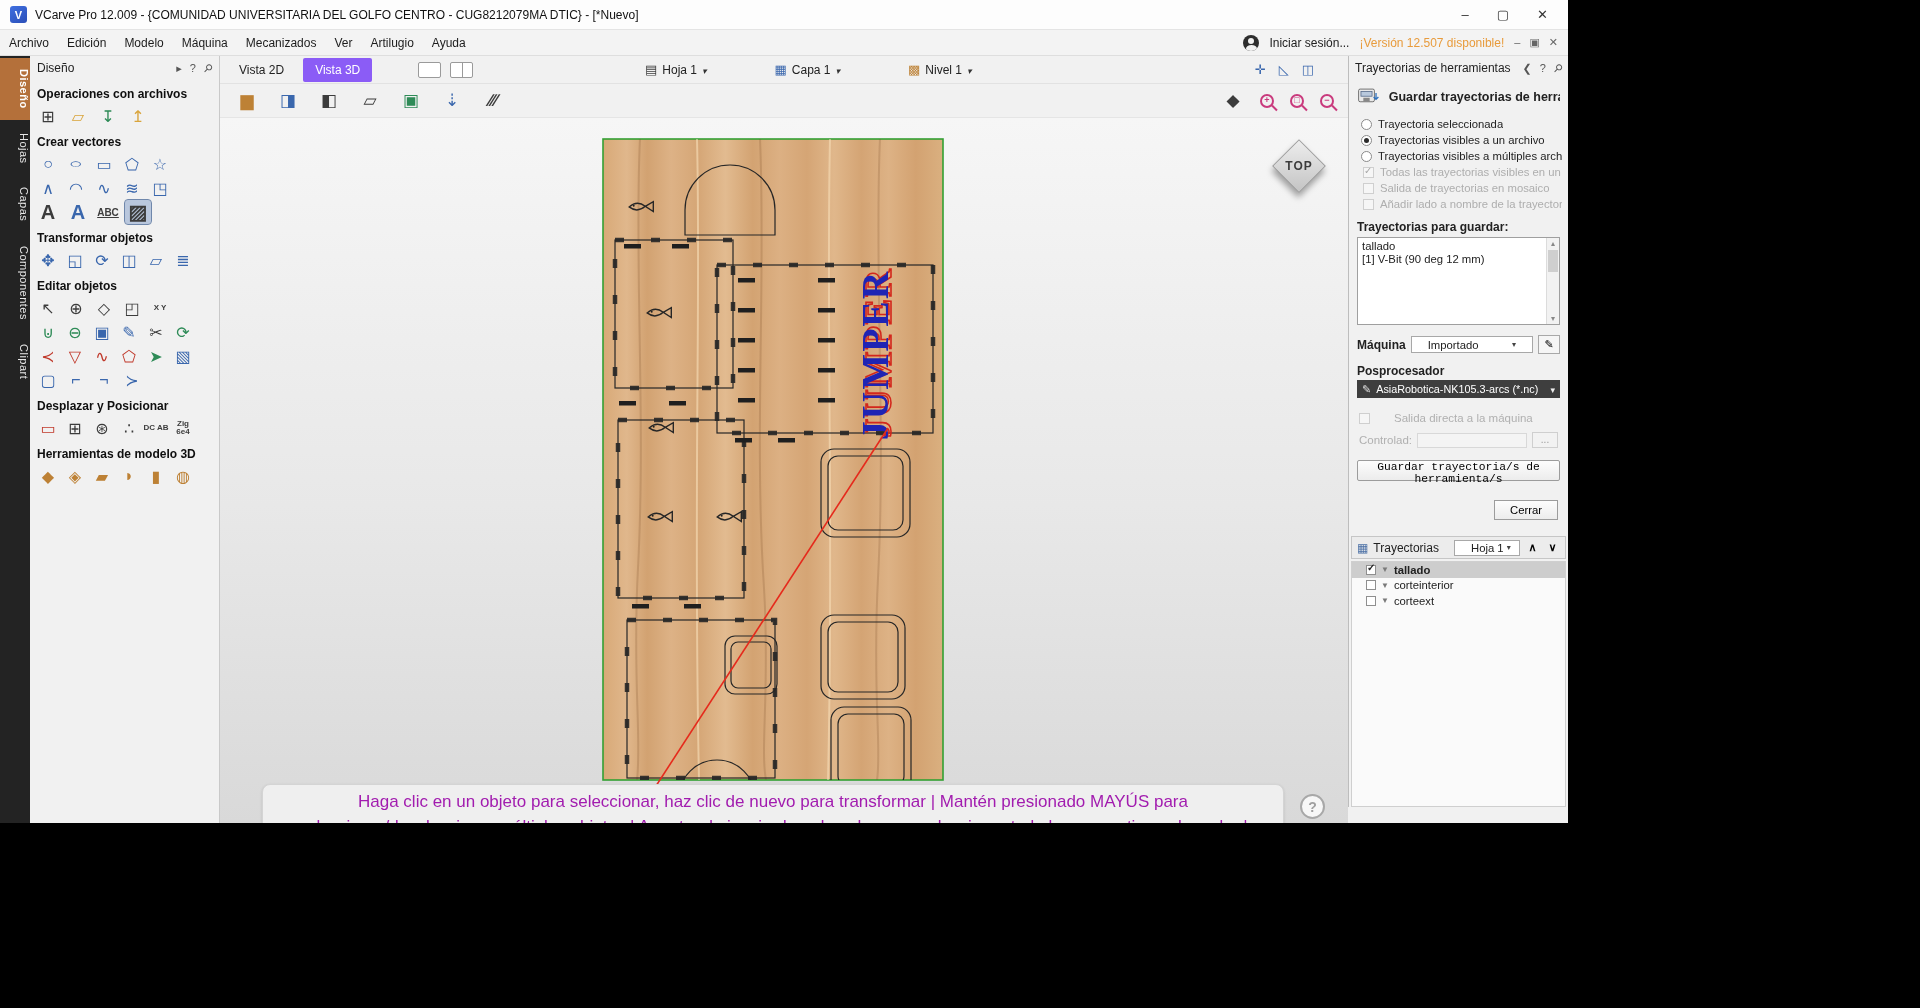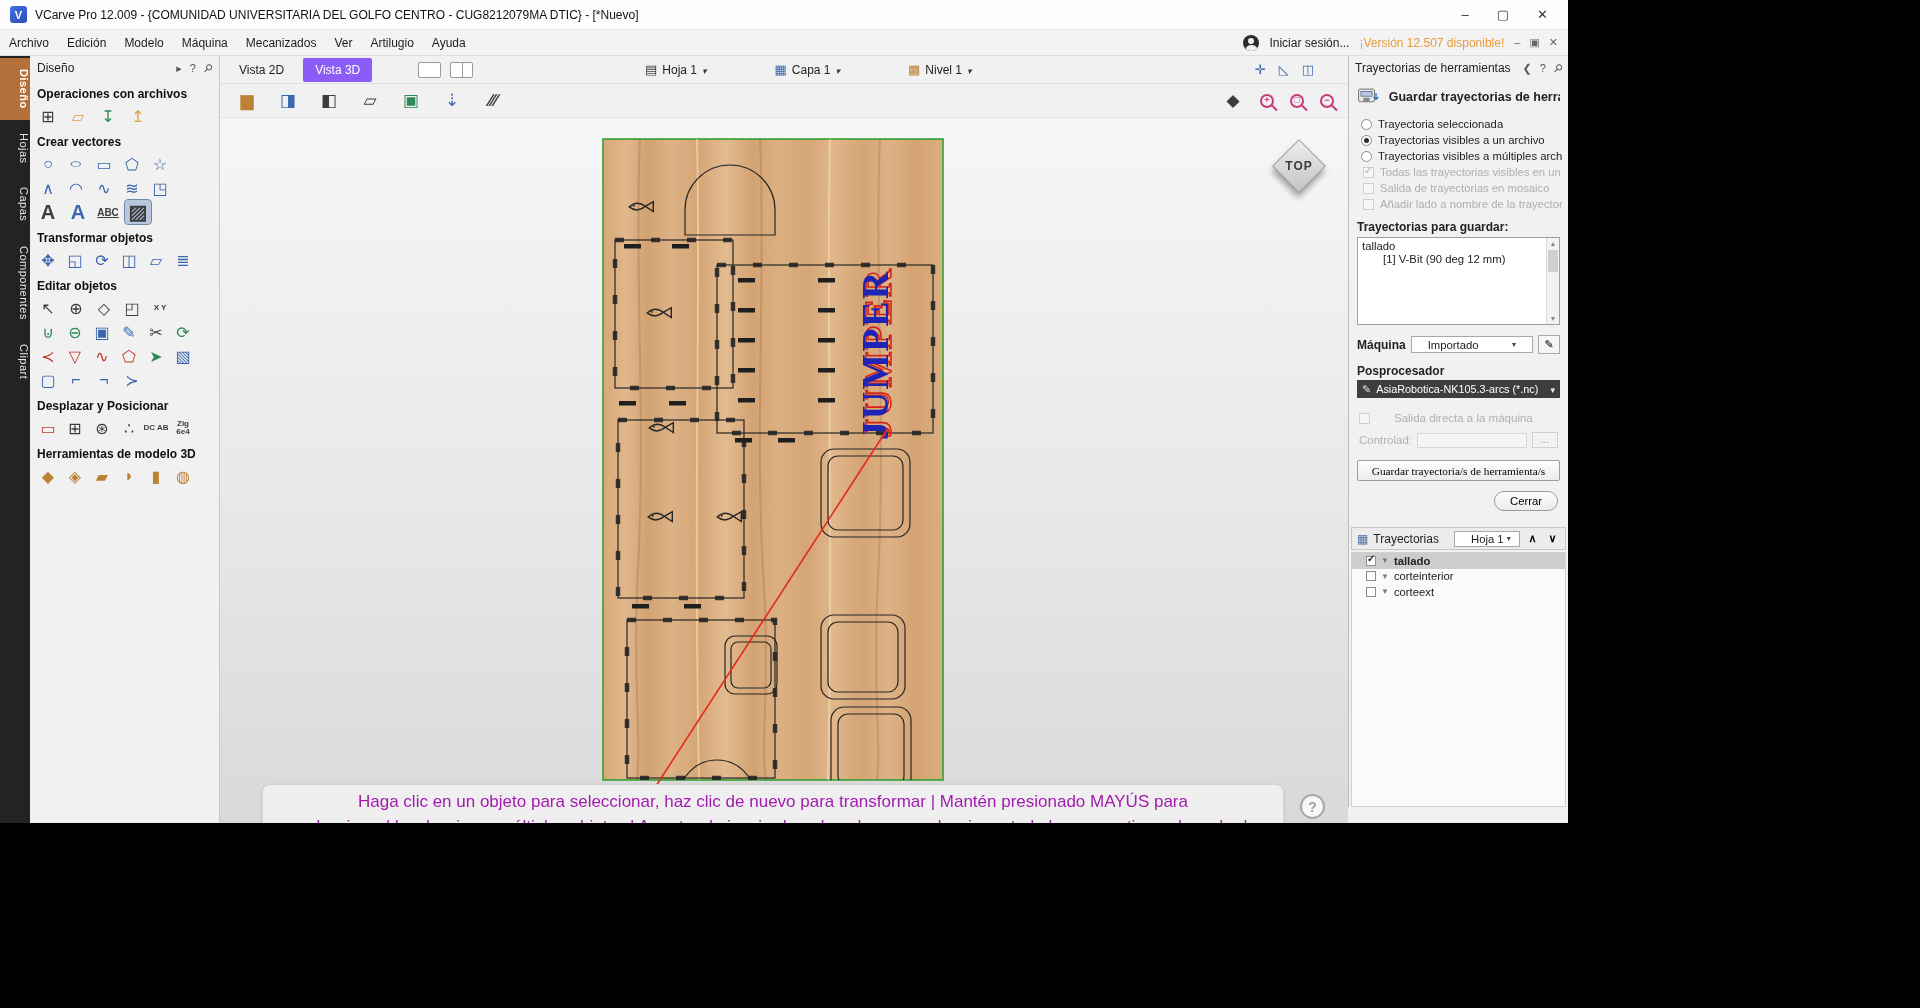--- a/index.html
+++ b/index.html
@@ -101,41 +101,41 @@
   .radio.on::after{content:"";position:absolute;inset:2px;background:#2a2a2a;border-radius:50%}
   .cb{width:11px;height:11px;border:1px solid #8f8f8f;background:#fff;position:relative;flex:none}
   .cb.checked::after{content:"✓";position:absolute;left:0;top:-3px;font-size:10px;color:#333}
   .opt-row.dis{color:#aeaeae}
   .cb.dis{border-color:#cfcfcf;background:#f6f6f6}
   .cb.dis.checked::after{color:#a8a8a8}
   .tp-checks .opt-row{padding-left:14px}
   .tp-list-title{font-weight:bold;padding:8px 8px 3px;font-size:12px;flex:none}
   .tp-listbox{margin:0 8px;height:88px;background:#fff;border:1px solid #9f9f9f;position:relative;overflow:hidden;flex:none}
   .tp-li{padding:1.5px 16px 0 4px;font-size:11.3px;white-space:nowrap;overflow:hidden}
-  .tp-li.indent{padding-left:25px}
+  .tp-li.indent{padding-left:4px}
   .sbv{position:absolute;top:0;right:0;bottom:0;width:13px;background:#f2f2f2;border-left:1px solid #dcdcdc}
   .sbv .arr{position:absolute;left:0;right:0;text-align:center;font-size:8px;color:#888;line-height:11px}
   .sbv .arr.up{top:0}.sbv .arr.dn{bottom:0}
   .sbv .thumb{position:absolute;left:1px;right:1px;top:12px;height:22px;background:#cfcfcf}
   .tp-machine-row{display:flex;align-items:center;gap:5px;margin:10px 8px 0;flex:none}
   .bold-label{font-weight:bold;font-size:12px}
   .combo{flex:1;height:17px;background:#fff;border:1px solid #a8a8a8;display:flex;align-items:center;padding:0 16px;font-size:11.3px;white-space:nowrap;overflow:hidden}
   .combo::after{content:"▾";margin-left:auto;font-size:8px;color:#444;padding-left:3px}
   .icon-btn{width:22px;height:19px;border:1px solid #a8a8a8;background:#f5f5f5;font-size:11px;display:flex;align-items:center;justify-content:center;flex:none}
   .tp-post-label{font-weight:bold;margin:10px 8px 2px;font-size:12px;flex:none}
   .tp-post-dd{margin:0 8px;height:18px;background:#3e3e3e;color:#fff;display:flex;align-items:center;gap:5px;padding:0 5px;font-size:10.8px;flex:none}
   .pencil-glyph::before{content:"✎";font-size:11px;color:#ddd}
   .pp-text{white-space:nowrap;overflow:hidden;flex:1}
   .dd-chev::after{content:"▾";font-size:9px;color:#eee}
   .tp-direct{display:flex;gap:24px;align-items:center;margin:14px 10px 0;color:#b0b0b0;flex:none}
   .tp-control{display:flex;gap:5px;align-items:center;margin:8px 10px 0;color:#b0b0b0;flex:none}
   .dis-input{flex:1;height:15px;background:#f4f4f4;border:1px solid #d8d8d8}
   .dots-btn{width:26px;height:16px;border:1px solid #cfcfcf;background:#f2f2f2;color:#9a9a9a;font-size:10px;text-align:center;line-height:14px}
-  .tp-save-btn{display:block;margin:12px 8px 0;width:calc(100% - 16px);height:21px;background:linear-gradient(#fdfdfd,#ececec);border:1px solid #9c9c9c;font-size:11.3px;font-family:Liberation Serif, serif;border-radius:2px;flex:none}
-  .tp-close-btn{display:block;margin:10px 10px 0 auto;width:64px;height:20px;background:linear-gradient(#fdfdfd,#ececec);border:1px solid #9c9c9c;font-size:11.3px;font-family:inherit;border-radius:10px;flex:none}
+  .tp-save-btn{display:block;margin:12px 8px 9px;width:calc(100% - 16px);height:21px;background:linear-gradient(#fdfdfd,#ececec);border:1px solid #9c9c9c;font-size:11.3px;font-family:Liberation Mono, monospace;border-radius:2px;flex:none}
+  .tp-close-btn{display:block;margin:10px 10px 0 auto;width:64px;height:20px;background:linear-gradient(#fdfdfd,#ececec);border:1px solid #9c9c9c;font-size:11.3px;font-family:inherit;border-radius:0;flex:none}
   .tp2-header{margin:16px 2px 0;height:23px;background:#ececec;border:1px solid #c6c6c6;display:flex;align-items:center;gap:5px;padding:0 5px;flex:none}
   .tp2-icon::before{content:"▦";color:#4a6fa5;font-size:12px}
   .tp2-title{font-weight:normal;font-size:12px}
   .combo.sheet{flex:none;width:66px;margin-left:auto;height:16px}
   .chev-btn{width:15px;height:18px;border:none;background:none;font-weight:bold;font-size:11px;padding:0;font-family:inherit}
   .tp2-list{flex:1;margin:2px 2px 0;overflow:hidden;background:#fafafa;border:1px solid #cfcfcf}
   .tp-item{display:flex;align-items:center;gap:5px;height:15.5px;padding-left:14px;font-size:11.3px}
   .tp-item.selected{background:#cdcdcd;font-weight:bold}
   .cb2{width:10px;height:10px;border:1px solid #8f8f8f;background:#fff;position:relative;flex:none}
   .cb2.checked::after{content:"✓";position:absolute;top:-3.5px;left:0;font-size:10px;color:#222}

